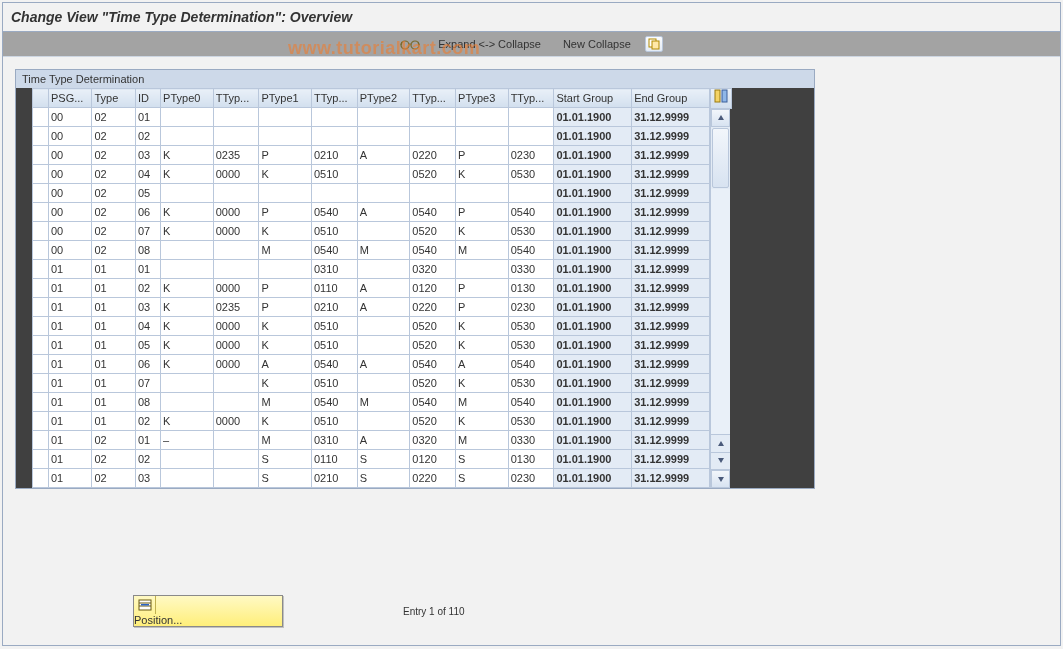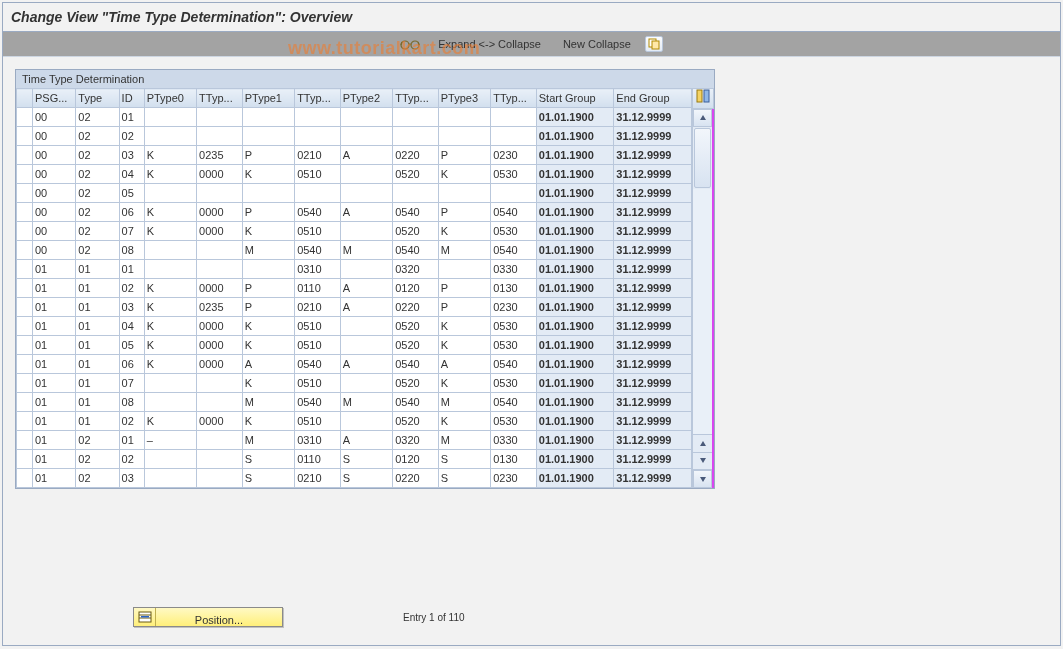--- a/index.html
+++ b/index.html
@@ -63,32 +63,33 @@
     left: 285px; top: 35px;
     font-size: 18px;
     font-weight: bold;
     color: rgba(237,125,49,0.60);
     letter-spacing: 0.5px;
     pointer-events: none;
   }
 
   .panel {
     margin: 12px;
-    width: 700px;
+    width: 800px;
     border: 1px solid #9aaac2;
-    background: #d946ef;
+    background: #404040;
   }
   .panel-title {
     background: #cdd9e9;
     padding: 3px 6px;
     font-size: 11px;
     color: #333;
   }
   .grid-wrap {
     display: flex;
+    margin-left: 16px;
   }
   .grid {
     border-collapse: collapse;
     table-layout: fixed;
     width: 678px;
     background: #fff;
   }
   .grid th, .grid td {
     border: 1px solid #b9c7db;
     padding: 2px 2px;
@@ -172,27 +173,28 @@
   .footer-area {
     position:absolute;
     bottom: 18px;
     left: 130px;
     display:flex;
     align-items:center;
     gap: 120px;
   }
   .position-btn {
     width: 150px;
-    height: 20px;
+    height: 32px;
     border: 1px solid #8a8a8a;
     background: linear-gradient(#fff9c4,#ffef7a);
     display:flex;
-    align-items:flex-end;
+    align-items:flex-start;
     cursor:pointer;
     box-shadow: 1px 1px 0 rgba(0,0,0,0.2);
+    flex-direction: column;
   }
   .position-btn .ico {
     width:22px; height:100%;
     border-right:1px solid #c0b050;
     display:flex;align-items:center;justify-content:center;
   }
   .position-btn .lbl {
     flex:1;
     text-align:center;
     font-size:11px;

